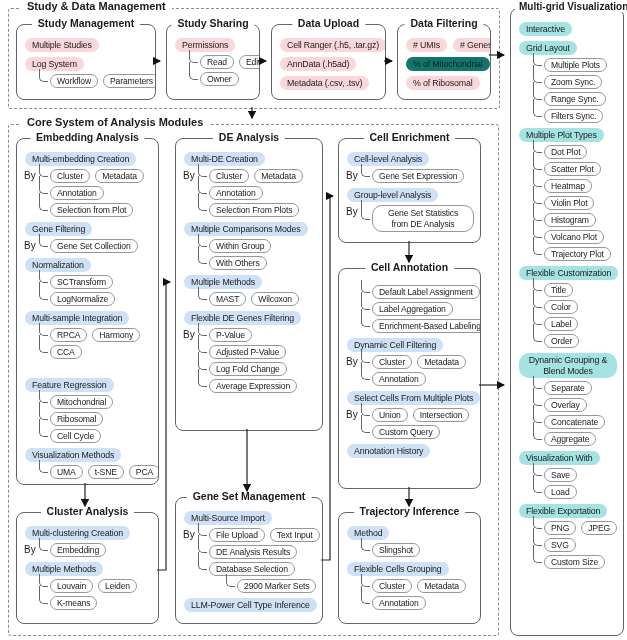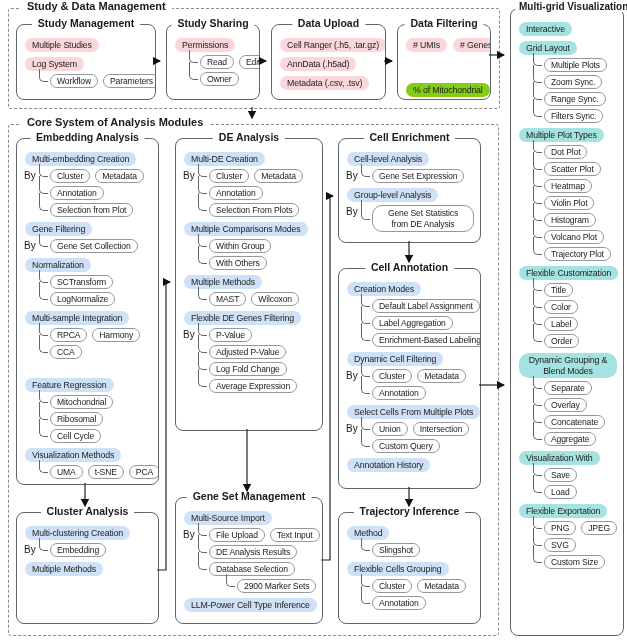--- a/index.html
+++ b/index.html
@@ -127,21 +127,21 @@
         <span class="box-title">Data Filtering</span>
         <div class="box-content">
           <div class="group">
             <div class="gpills">
               <span class="pill head" style="background: rgb(249, 215, 219);"># UMIs</span>
               <span class="pill head" style="background: rgb(249, 215, 219);"># Genes</span>
             </div>
           </div>
           <div class="group">
             <div class="gpills">
-              <span class="pill head" style="background: #84cc16; margin-top: 26px;">% of Mitochondrial</span>
+              <span class="pill head" style="background: #0f766e;">% of Mitochondrial</span>
             </div>
           </div>
           <div class="group">
             <div class="gpills">
               <span class="pill head" style="background: rgb(249, 215, 219);">% of Ribosomal</span>
             </div>
           </div>
         </div>
       </div>
       <div class="box" style="left: 16px; top: 138px; width: 141px; height: 345px;">
@@ -269,20 +269,33 @@
               <div class="row">
                 <div class="pills">
                   <span class="pill leaf">Embedding</span>
                 </div>
               </div>
             </div>
           </div>
           <div class="group">
             <div class="gpills">
               <span class="pill head" style="background: rgb(207, 225, 246);">Multiple Methods</span>
+            </div>
+            <div class="rows">
+              <div class="row">
+                <div class="pills">
+                  <span class="pill leaf">Louvain</span>
+                  <span class="pill leaf">Leiden</span>
+                </div>
+              </div>
+              <div class="row">
+                <div class="pills">
+                  <span class="pill leaf">K-means</span>
+                </div>
+              </div>
             </div>
           </div>
         </div>
       </div>
       <div class="box" style="left: 175px; top: 138px; width: 146px; height: 291px;">
         <span class="box-title">DE Analysis</span>
         <div class="box-content">
           <div class="group">
             <div class="gpills">
               <span class="pill head" style="background: rgb(207, 225, 246);">Multi-DE Creation</span>
@@ -436,23 +449,20 @@
                 </div>
               </div>
             </div>
           </div>
         </div>
       </div>
       <div class="box" style="left: 338px; top: 268px; width: 141px; height: 219px;">
         <span class="box-title">Cell Annotation</span>
         <div class="box-content">
           <div class="group">
-            <div class="gpills">
-              <span class="pill head" style="background: rgb(207, 225, 246);">Creation Modes</span>
-            </div>
             <div class="rows">
               <div class="row">
                 <div class="pills">
                   <span class="pill leaf">Default Label Assignment</span>
                 </div>
               </div>
               <div class="row">
                 <div class="pills">
                   <span class="pill leaf">Label Aggregation</span>
                 </div>

